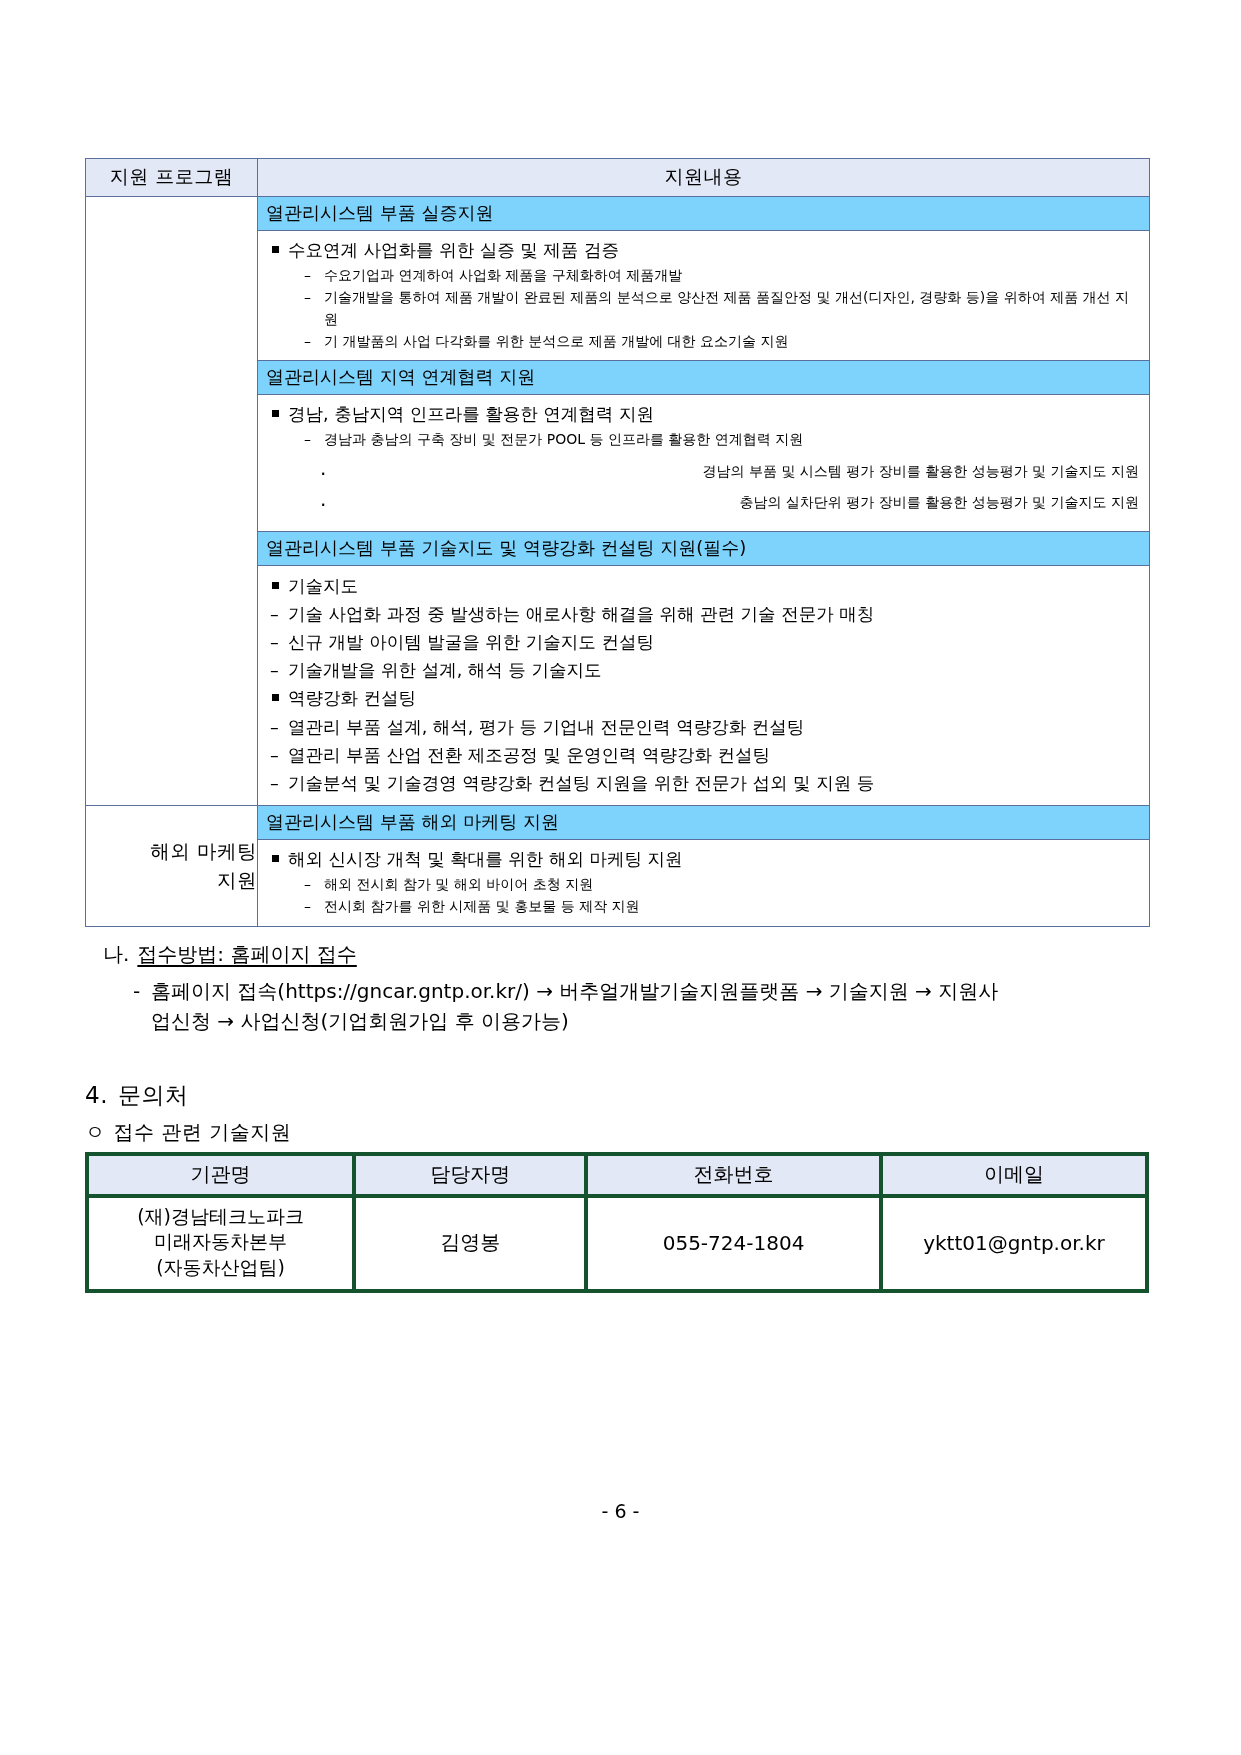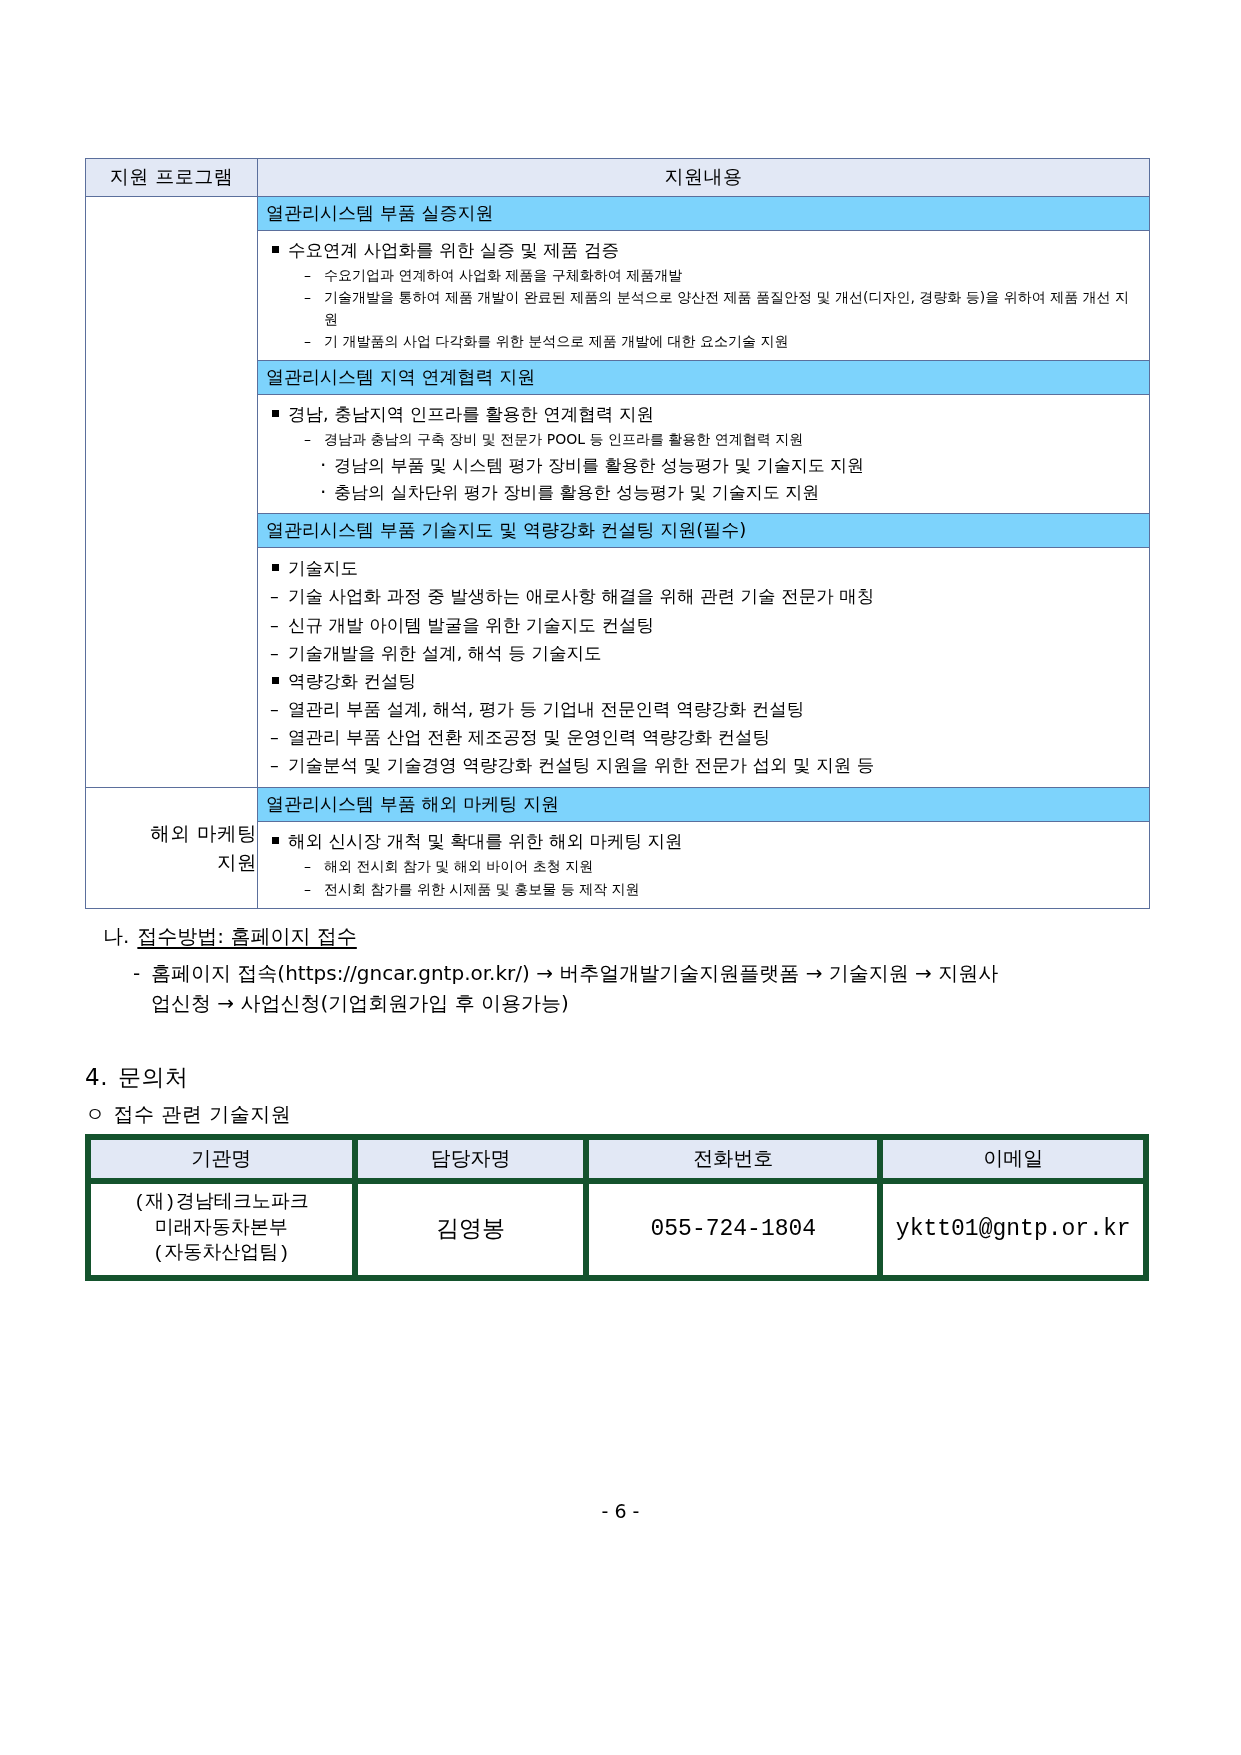--- a/index.html
+++ b/index.html
@@ -106,22 +106,23 @@
   }
   ul.lv3 {
     margin: 0;
     padding: 0;
     list-style: none;
     padding-left: 14px;
   }
   ul.lv3 > li {
     position: relative;
     padding-left: 16px;
-    margin: 1px 0;
-    font-size: 17px;
+    margin: 10px 0;
+    font-size: 14px;
+    text-align: right;
   }
   ul.lv3 > li:before {
     content: "\00B7";
     position: absolute;
     left: 2px;
     top: -2px;
     font-size: 20px;
   }
   ul.flat {
     margin: 0;
@@ -203,37 +204,36 @@
   }
 
   
   table.contact {
     border-collapse: collapse;
     width: 1064px;
     table-layout: fixed;
     margin-top: 4px;
   }
   table.contact th, table.contact td {
-    border: 6px solid #14532d;
+    border: 4px solid #14532d;
     text-align: center;
     font-size: 20px;
     font-weight: normal;
     padding: 5px 0 6px 0;
-    font-family: Liberation Mono, monospace;
   }
   table.contact th {
     background: #e2e8f5;
   }
   table.contact td.org {
     font-size: 19px;
     line-height: 1.35;
     padding: 6px 0 8px 0;
   }
   table.contact td.val {
-    font-size: 23px;
+    font-size: 20px;
   }
   .footer {
     position: absolute;
     left: 0;
     top: 1500px;
     width: 1241px;
     text-align: center;
     font-size: 19px;
   }
 </style>

